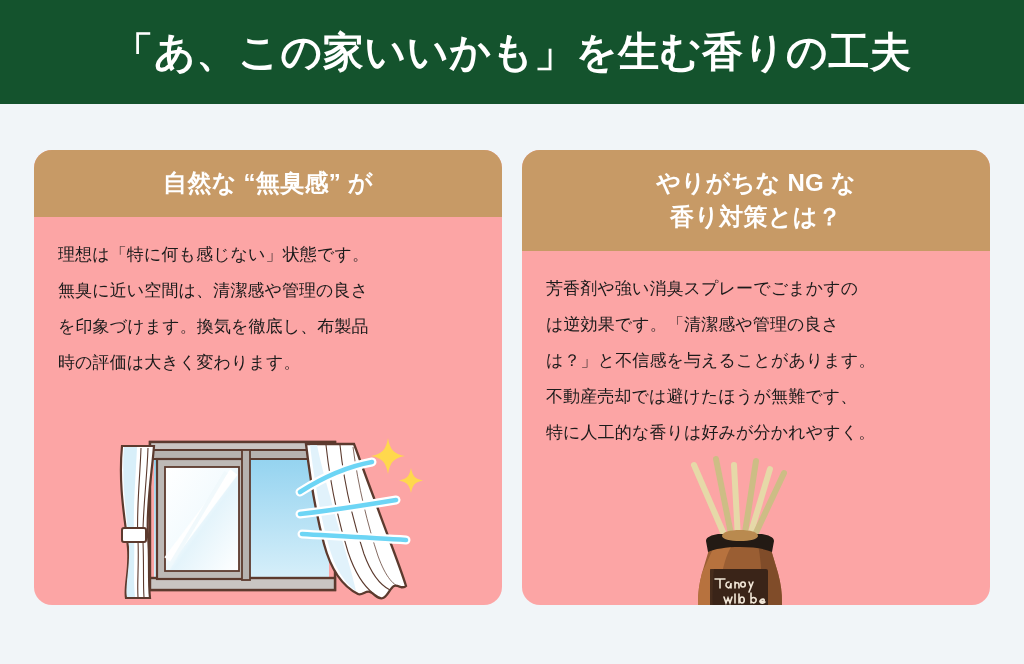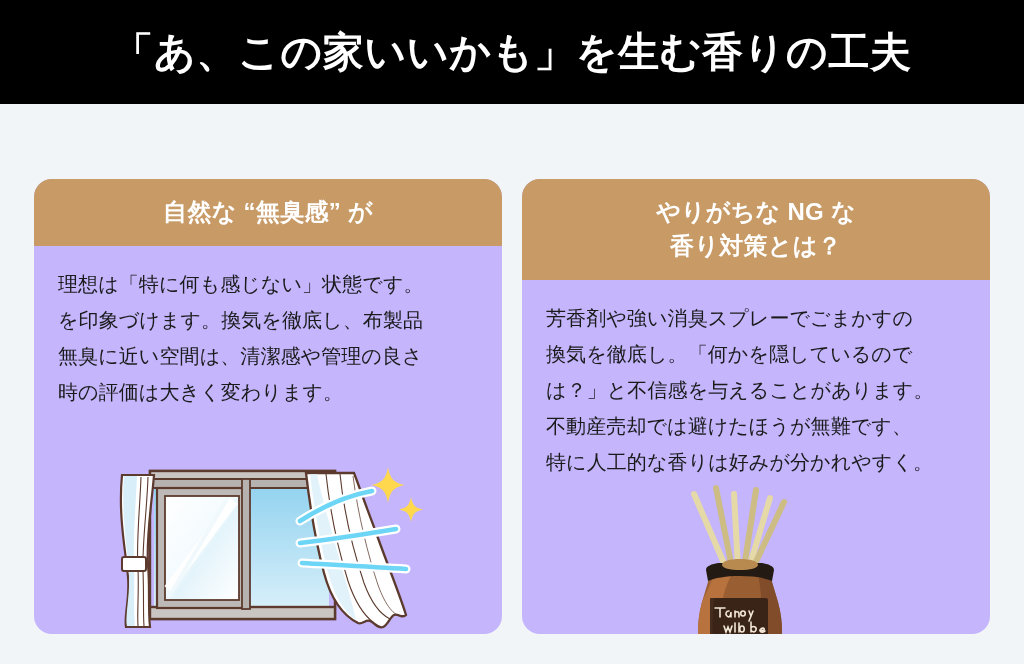--- a/index.html
+++ b/index.html
@@ -12,21 +12,21 @@
     overflow: hidden;
     background: #f1f5f8;
     font-family: "Liberation Sans", "DejaVu Sans", sans-serif;
     -webkit-font-smoothing: antialiased;
   }
 
   
   .header-band {
     width: 1024px;
     height: 104px;
-    background: #000000;
+    background: #14532d;
     display: flex;
     align-items: center;
     justify-content: center;
     box-sizing: border-box;
   }
   .header-title {
     color: #ffffff;
     font-size: 41px;
     font-weight: bold;
     letter-spacing: 0.5px;
@@ -44,27 +44,26 @@
     padding: 46px 34px 0 34px;
     display: flex;
     gap: 20px;
     align-items: flex-start;
   }
 
   .card {
     position: relative;
     width: 473px;
     height: 455px;
-    background: #c4b5fd;
+    background: #fca5a5;
     border-radius: 18px;
     overflow: hidden;
     display: flex;
     flex-direction: column;
     box-sizing: border-box;
-    margin-top: 29px;
   }
 
   .card-header {
     background: #c79a66;
     padding: 16px 12px 17px 12px;
     text-align: center;
     box-sizing: border-box;
   }
   .card-header-line {
     color: #ffffff;
@@ -75,21 +74,21 @@
     white-space: nowrap;
   }
 
   .card-body {
     padding: 20px 24px 0 24px;
     box-sizing: border-box;
     flex: 0 0 auto;
   }
   .card-para-line {
     color: #1b1b1b;
-    font-size: 20px;
+    font-size: 17px;
     font-weight: normal;
     line-height: 36px;
     letter-spacing: 0.1px;
     white-space: nowrap;
   }
 
   .card-illustration {
     flex: 1 1 auto;
     position: relative;
     display: flex;
@@ -113,22 +112,22 @@
 <div class="cards-area">
 
   <div class="card">
 
     <div class="card-header">
       <div class="card-header-line">自然な “無臭感” が</div>
     </div>
 
     <div class="card-body">
       <div class="card-para-line">理想は「特に何も感じない」状態です。</div>
+      <div class="card-para-line">無臭に近い空間は、清潔感や管理の良さ</div>
       <div class="card-para-line">を印象づけます。換気を徹底し、布製品</div>
-      <div class="card-para-line">無臭に近い空間は、清潔感や管理の良さ</div>
       <div class="card-para-line">時の評価は大きく変わります。</div>
     </div>
 
     <div class="card-illustration">
 
       <svg class="illus-svg illus-window" width="330" height="175" viewBox="0 0 330 175">
 
         <rect x="44" y="21" width="175" height="134" fill="#a6dcf3"></rect>
         <rect x="44" y="21" width="175" height="134" fill="url(#skyGrad)"></rect>
         <defs>
@@ -200,21 +199,21 @@
 
   <div class="card">
 
     <div class="card-header">
       <div class="card-header-line">やりがちな NG な</div>
       <div class="card-header-line">香り対策とは？</div>
     </div>
 
     <div class="card-body">
       <div class="card-para-line">芳香剤や強い消臭スプレーでごまかすの</div>
-      <div class="card-para-line">換気を徹底し。「何かを隠しているので</div>
+      <div class="card-para-line">は逆効果です。「清潔感や管理の良さ</div>
       <div class="card-para-line">は？」と不信感を与えることがあります。</div>
       <div class="card-para-line">不動産売却では避けたほうが無難です、</div>
       <div class="card-para-line">特に人工的な香りは好みが分かれやすく。</div>
     </div>
 
     <div class="card-illustration">
 
       <svg class="illus-svg illus-diffuser" width="180" height="185" viewBox="0 0 180 185">
 
         <g stroke-linecap="round">

